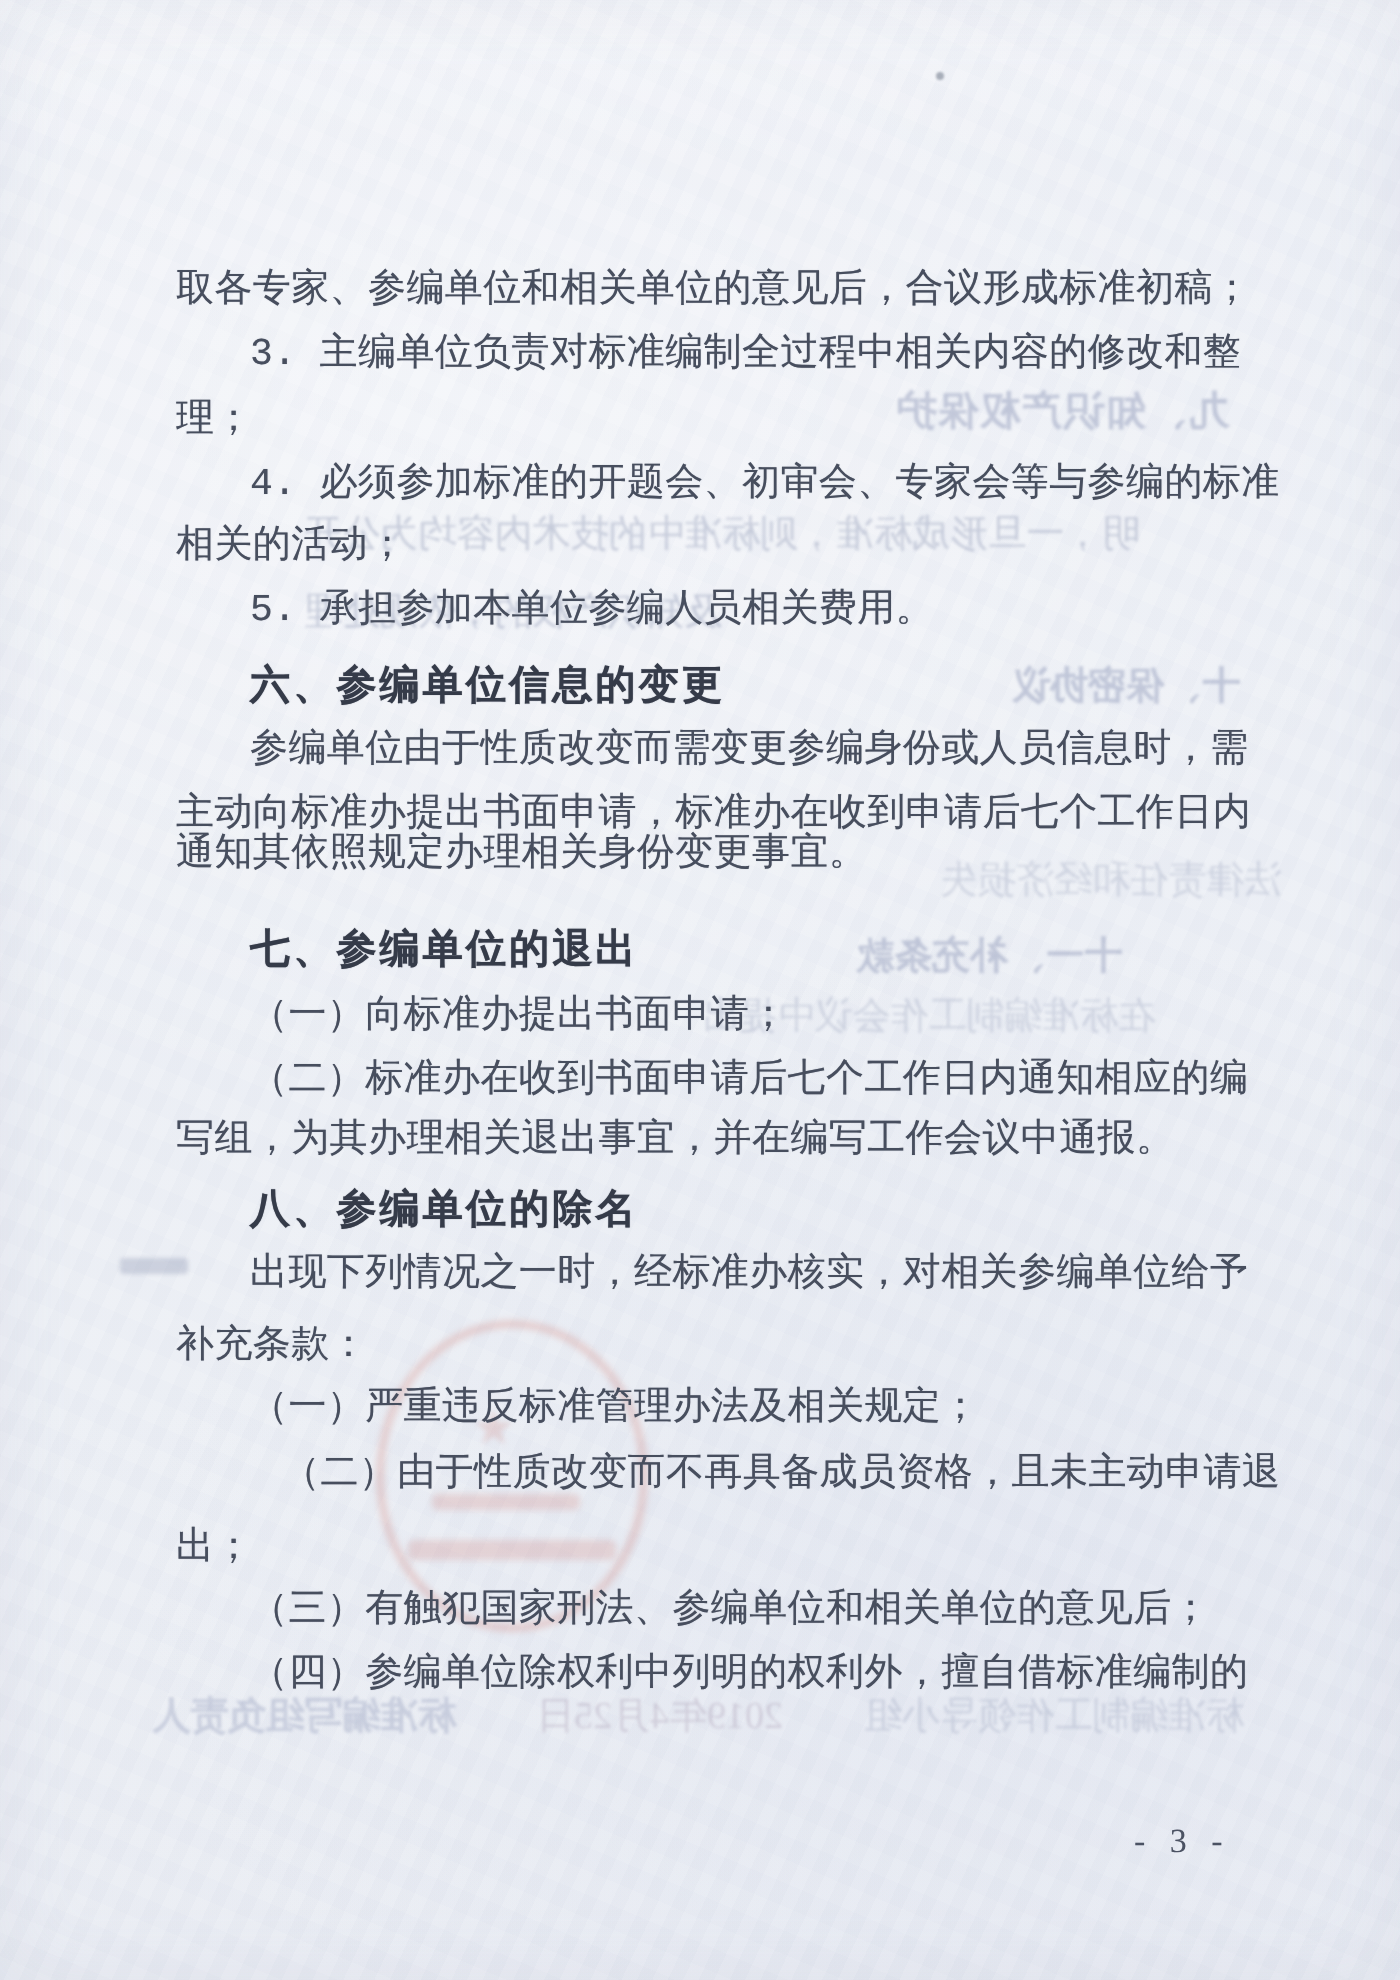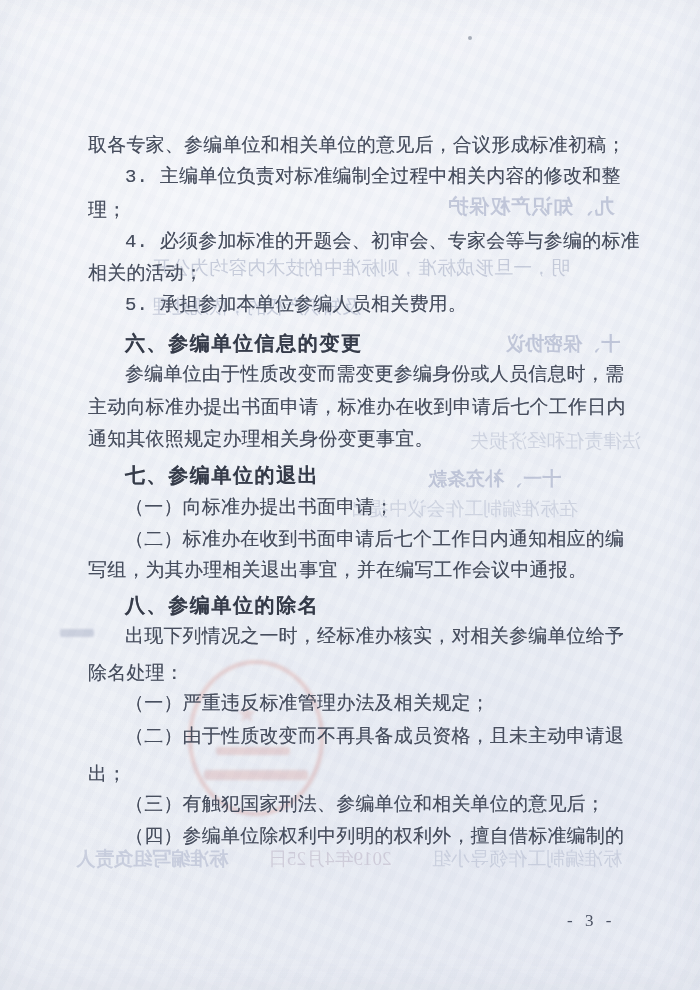--- a/index.html
+++ b/index.html
@@ -134,30 +134,30 @@
   <div>
     <div class="ln" style="top:134px;">取各专家、参编单位和相关单位的意见后，合议形成标准初稿；</div>
     <div class="ln ind" style="top:166px;">3. 主编单位负责对标准编制全过程中相关内容的修改和整</div>
     <div class="ln" style="top:199px;">理；</div>
     <div class="ln ind" style="top:231px;">4. 必须参加标准的开题会、初审会、专家会等与参编的标准</div>
     <div class="ln" style="top:262px;">相关的活动；</div>
     <div class="ln ind" style="top:294px;">5. 承担参加本单位参编人员相关费用。</div>
     <div class="ln ind head" style="top:332px;">六、参编单位信息的变更</div>
     <div class="ln ind" style="top:364px;">参编单位由于性质改变而需变更参编身份或人员信息时，需</div>
     <div class="ln" style="top:396px;">主动向标准办提出书面申请，标准办在收到申请后七个工作日内</div>
-    <div class="ln" style="top:428px;">通知其依照规定办理相关身份变更事宜。</div>
+    <div class="ln" style="top:416px;">通知其依照规定办理相关身份变更事宜。</div>
     <div class="ln ind head" style="top:464px;text-align:center;">七、参编单位的退出</div>
     <div class="ln ind" style="top:497px;">（一）向标准办提出书面申请；</div>
     <div class="ln ind" style="top:529px;">（二）标准办在收到书面申请后七个工作日内通知相应的编</div>
     <div class="ln" style="top:559px;">写组，为其办理相关退出事宜，并在编写工作会议中通报。</div>
     <div class="ln ind head" style="top:594px;">八、参编单位的除名</div>
     <div class="ln ind" style="top:626px;">出现下列情况之一时，经标准办核实，对相关参编单位给予</div>
-    <div class="ln" style="top:662px;">除名处理：</div>
+    <div class="ln" style="top:662px;">补充条款：</div>
     <div class="ln ind" style="top:693px;">（一）严重违反标准管理办法及相关规定；</div>
-    <div class="ln ind" style="top:726px;">（二）由于性质改变而不再具备成员资格，且未主动申请退</div>
+    <div class="ln ind" style="top:726px;margin-left:16px;">（二）由于性质改变而不再具备成员资格，且未主动申请退</div>
     <div class="ln" style="top:763px;">出；</div>
     <div class="ln ind" style="top:794px;">（三）有触犯国家刑法、参编单位和相关单位的意见后；</div>
     <div class="ln ind" style="top:826px;">（四）参编单位除权利中列明的权利外，擅自借标准编制的</div>
   </div>
 
   <div class="pagenum">- 3 -</div>
 
   <div class="speck" style="left:468px;top:36px;"></div>
 </div>
 

